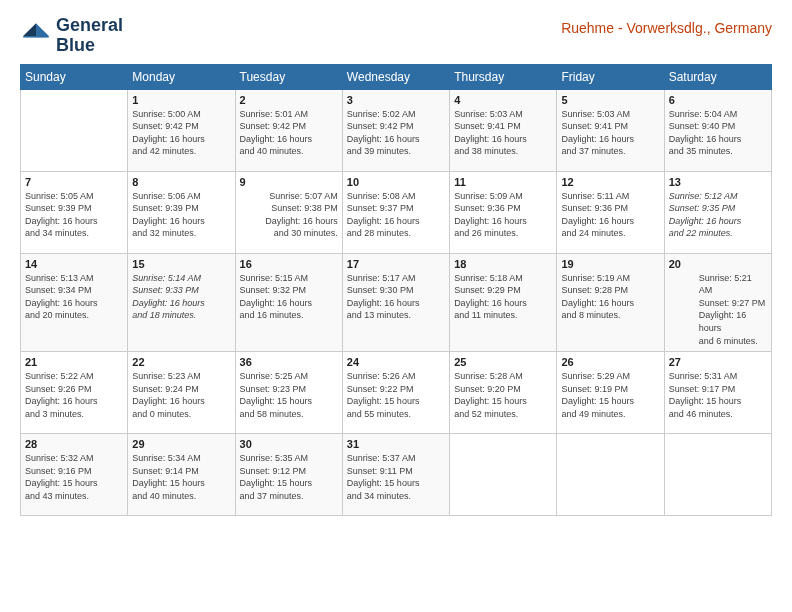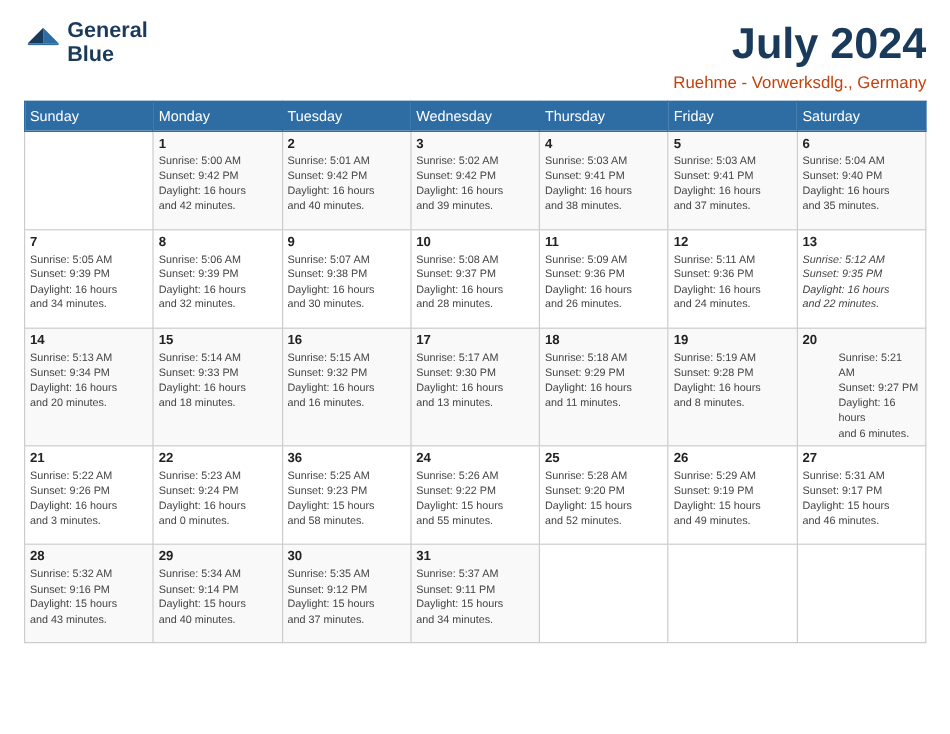--- a/index.html
+++ b/index.html
@@ -103,21 +103,20 @@
         <polygon points="20,4 36,20 20,20" fill="#2e6da4"></polygon>
         <polygon points="20,4 4,20 20,20" fill="#1a3a5c"></polygon>
         <rect x="4" y="20" width="32" height="2" fill="#2e6da4"></rect>
       </svg>
       <div class="logo-text">
         <div>General</div>
         <div>Blue</div>
       </div>
     </div>
     <div class="title-block">
-      <div class="month-title">July 2024</div>
       <div class="location">Ruehme - Vorwerksdlg., Germany</div>
     </div>
   </div>
 
   <table>
     <thead>
       <tr>
       <th>Sunday</th>
           <th>Monday</th>
           <th>Tuesday</th>
@@ -183,21 +182,21 @@
           </td>
           <td>
             <span class="day-number">8</span>
             <div class="day-info" style="white-space: pre-line;">Sunrise: 5:06 AM
 Sunset: 9:39 PM
 Daylight: 16 hours
 and 32 minutes.</div>
           </td>
           <td>
             <span class="day-number">9</span>
-            <div class="day-info" style="white-space: pre-line;">Sunrise: 5:07 AM
+            <div class="day-info" style="white-space: pre-line; text-align: right;">Sunrise: 5:07 AM
 Sunset: 9:38 PM
 Daylight: 16 hours
 and 30 minutes.</div>
           </td>
           <td>
             <span class="day-number">10</span>
             <div class="day-info" style="white-space: pre-line;">Sunrise: 5:08 AM
 Sunset: 9:37 PM
 Daylight: 16 hours
 and 28 minutes.</div>
@@ -227,21 +226,21 @@
         <tr>
           <td>
             <span class="day-number">14</span>
             <div class="day-info" style="white-space: pre-line;">Sunrise: 5:13 AM
 Sunset: 9:34 PM
 Daylight: 16 hours
 and 20 minutes.</div>
           </td>
           <td>
             <span class="day-number">15</span>
-            <div class="day-info" style="white-space: pre-line;">Sunrise: 5:14 AM
+            <div class="day-info" style="white-space: pre-line; font-style: italic;">Sunrise: 5:14 AM
 Sunset: 9:33 PM
 Daylight: 16 hours
 and 18 minutes.</div>
           </td>
           <td>
             <span class="day-number">16</span>
             <div class="day-info" style="white-space: pre-line;">Sunrise: 5:15 AM
 Sunset: 9:32 PM
 Daylight: 16 hours
 and 16 minutes.</div>

